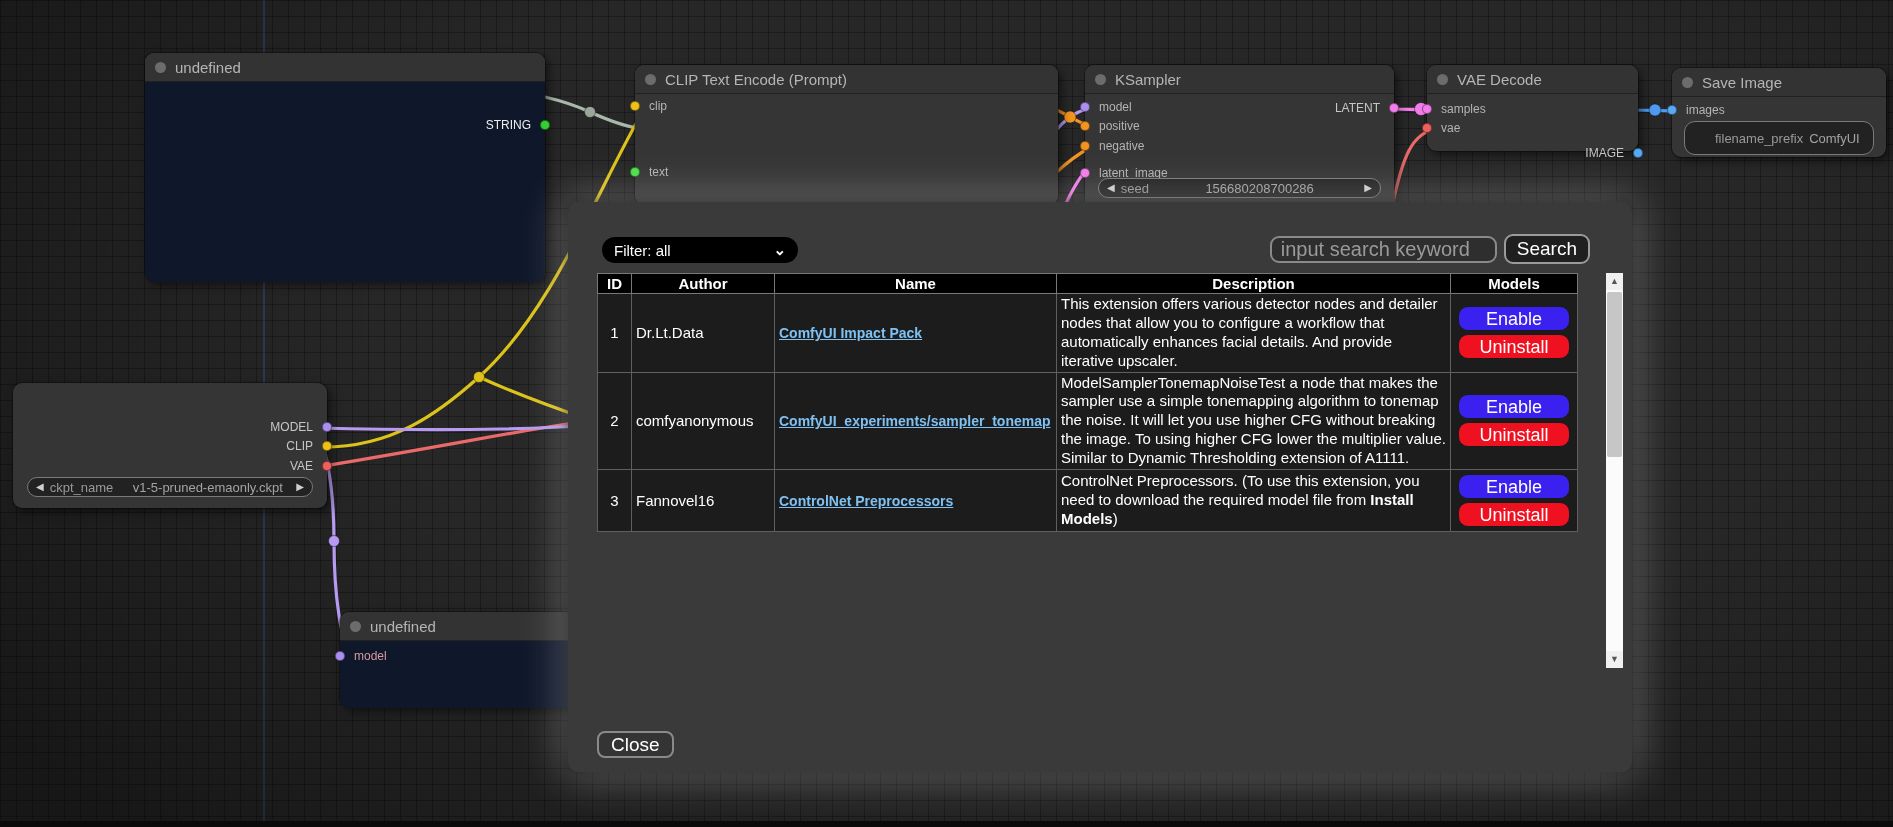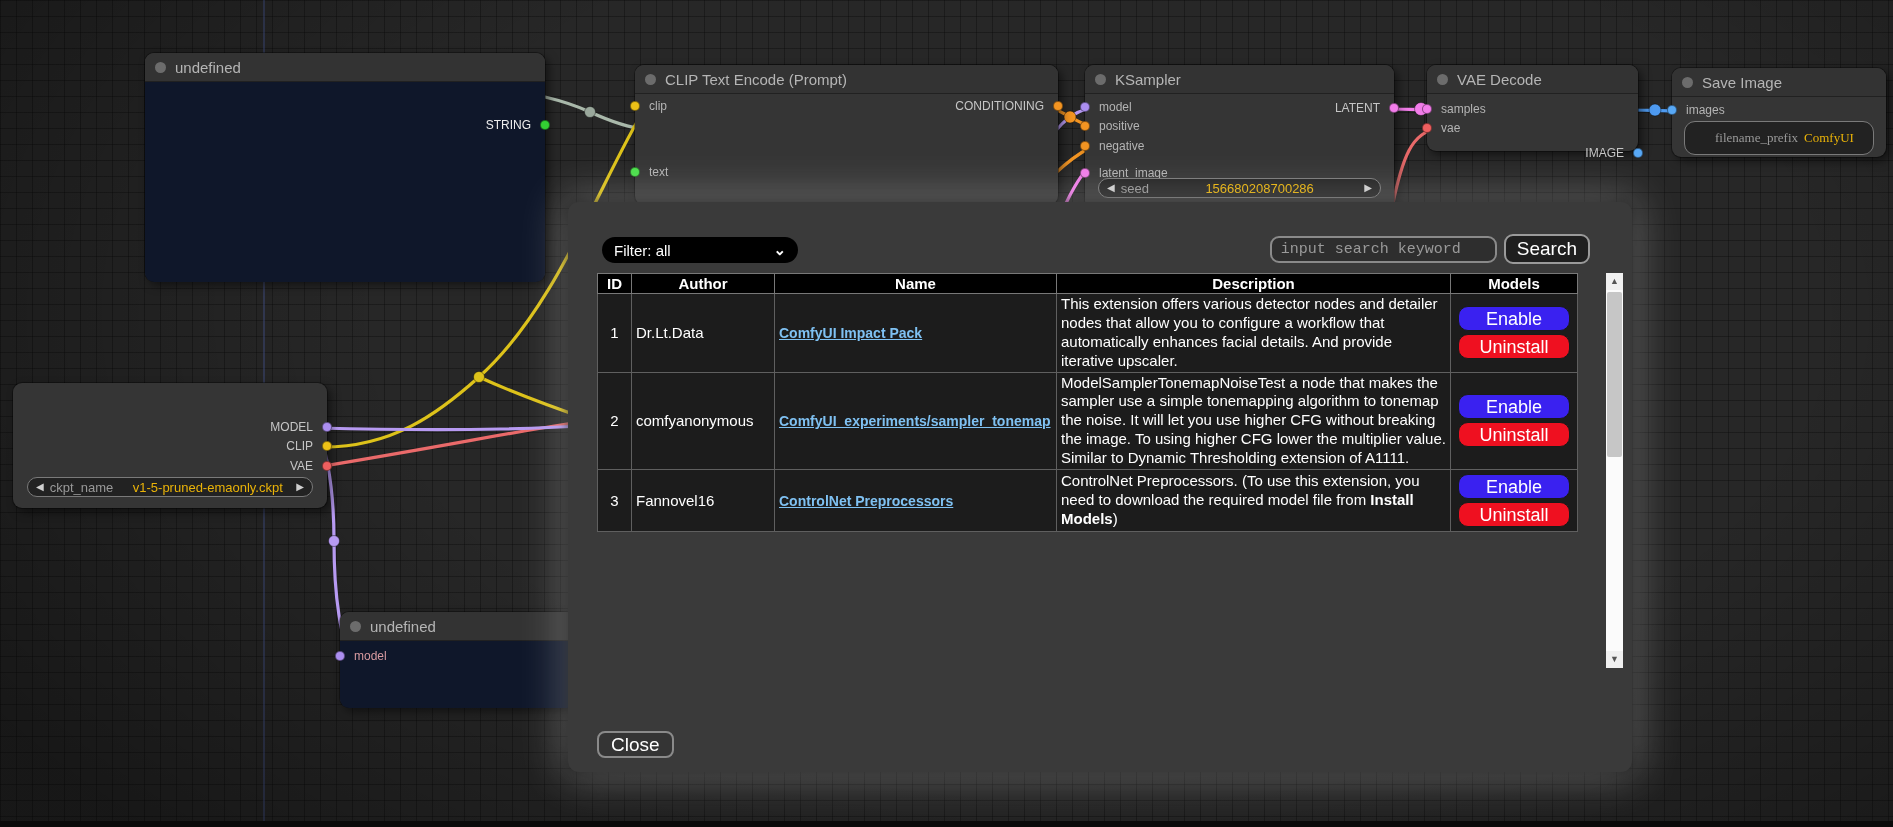--- a/index.html
+++ b/index.html
@@ -41,36 +41,36 @@
   .plabel{position:absolute;top:0;font-size:12px;color:#b4b4b4;white-space:nowrap;}
   .prow.in  .plabel{left:14px;}
   .prow.out .plabel{right:14px;color:#c6c6c6;}
   .prow.onred .plabel{color:#d79aa0;}
   .prow.outwhite .plabel{color:#eeeeee;}
   .widget{position:absolute;height:20px;background:#222222;border:1px solid #7a7a7a;
     border-radius:11px;display:flex;align-items:center;font-size:13px;
     padding:0 8px;box-sizing:border-box;color:#999;}
   .widget .warrow{color:#cfcfcf;font-size:10px;line-height:20px;flex:0 0 auto;}
   .widget .wname{color:#999;margin:0 6px;white-space:nowrap;}
-  .widget .wvalue{color:#eab308;flex:1;text-align:center;white-space:nowrap;}
-  .widget.textw{justify-content:space-between;padding:16px 24px;font-family:Liberation Serif, serif;}
+  .widget .wvalue{color:#a3a3a3;flex:1;text-align:center;white-space:nowrap;}
+  .widget.textw{justify-content:space-between;padding:16px 24px;}
   .widget.textw .wvalue{flex:0 0 auto;text-align:right;}
 
   
   .modal{position:absolute;left:568px;top:202px;width:1064px;height:570px;z-index:5;
     background:#3a3a3a;border-radius:11px;
     box-shadow:0 0 42px 8px rgba(215,215,215,.30), 0 0 12px rgba(0,0,0,.75);}
   .filter-select{position:absolute;left:34px;top:35px;width:196px;height:26px;
     background:#000;border-radius:14px;color:#fff;font-size:15px;
     display:flex;align-items:center;padding:0 12px;box-sizing:border-box;cursor:default;}
   .filter-select .chev{margin-left:auto;font-size:15px;font-weight:bold;line-height:10px;}
   .search-group{position:absolute;right:42px;top:32px;display:flex;gap:7px;align-items:center;}
   .search-input{width:227px;height:27px;box-sizing:border-box;background:#2e2e2e;
-    border:2px solid #8a8a8a;border-radius:9px;color:#ddd;font-size:15px;
-    padding:0 9px;font-family:Liberation Mono, monospace;outline:none;}
+    border:2px solid #8a8a8a;border-radius:9px;color:#ddd;font-size:20px;
+    padding:0 9px;font-family:Liberation Sans, sans-serif;outline:none;}
   .search-input::placeholder{color:#9a9a9a;}
   .search-btn{height:30px;padding:0 11px;background:#1f1f1f;border:2px solid #9a9a9a;
     border-radius:9px;color:#fff;font-size:19px;font-family:"Liberation Sans",sans-serif;}
   .table-wrap{position:absolute;left:29px;top:71px;width:1026px;height:395px;}
   table.ext{border-collapse:collapse;table-layout:fixed;width:980px;}
   table.ext th{background:#000;color:#fff;font-size:15px;font-weight:bold;
     border:1px solid #787878;height:19px;padding:0;}
   table.ext td{background:#1c1c1c;color:#fff;border:1px solid #5f5f5f;
     font-size:15px;padding:1px 4px;vertical-align:middle;}
   td.td-id{text-align:center;}
@@ -140,24 +140,20 @@
       <span class="tdot"></span>
       <span>CLIP Text Encode (Prompt)</span>
     </div>
     <div class="prow in" style="top:34px;">
       <span class="pdot" style="background: rgb(237, 193, 23);"></span>
       <span class="plabel">clip</span>
     </div>
     <div class="prow in" style="top:56px;margin-top:44px;">
       <span class="pdot" style="background: rgb(75, 224, 75);"></span>
       <span class="plabel">text</span>
-    </div>
-    <div class="prow out" style="top:34px;">
-      <span class="plabel">CONDITIONING</span>
-      <span class="pdot" style="background: rgb(242, 148, 34);"></span>
     </div>
   </div>
 
   <div class="node" style="left:1085px;top:65px;width:309px;height:145px;">
     <div class="title">
       <span class="tdot"></span>
       <span>KSampler</span>
     </div>
     <div class="prow in" style="top:35px;">
       <span class="pdot" style="background: rgb(171, 142, 240);"></span>

